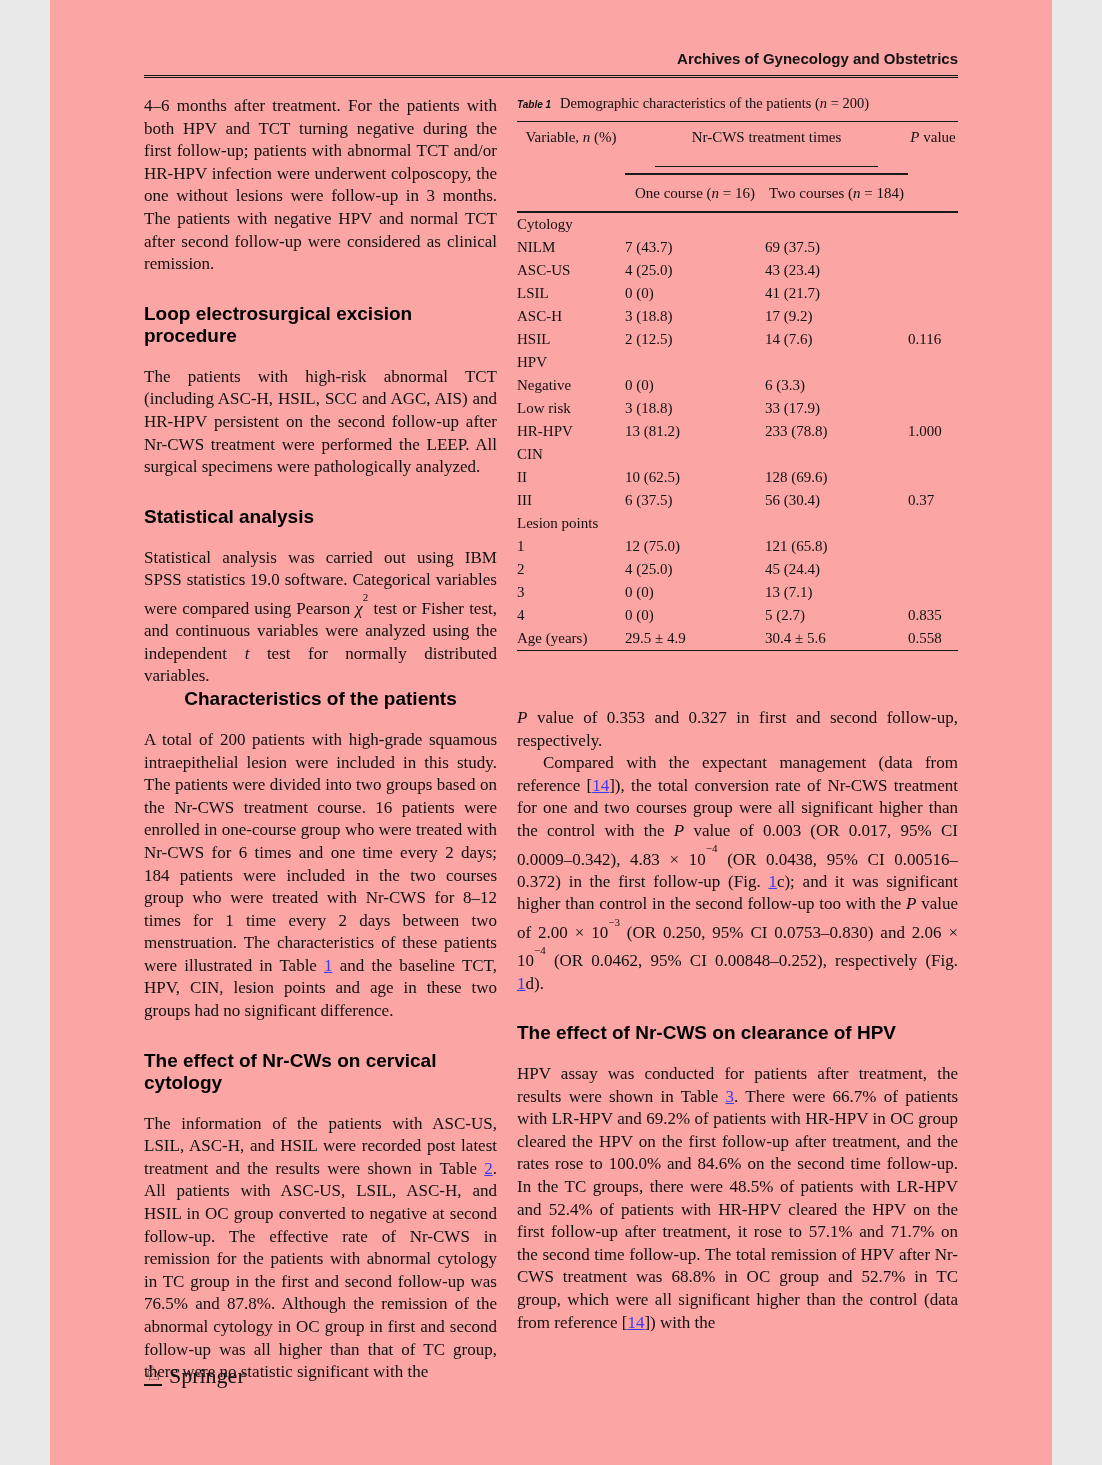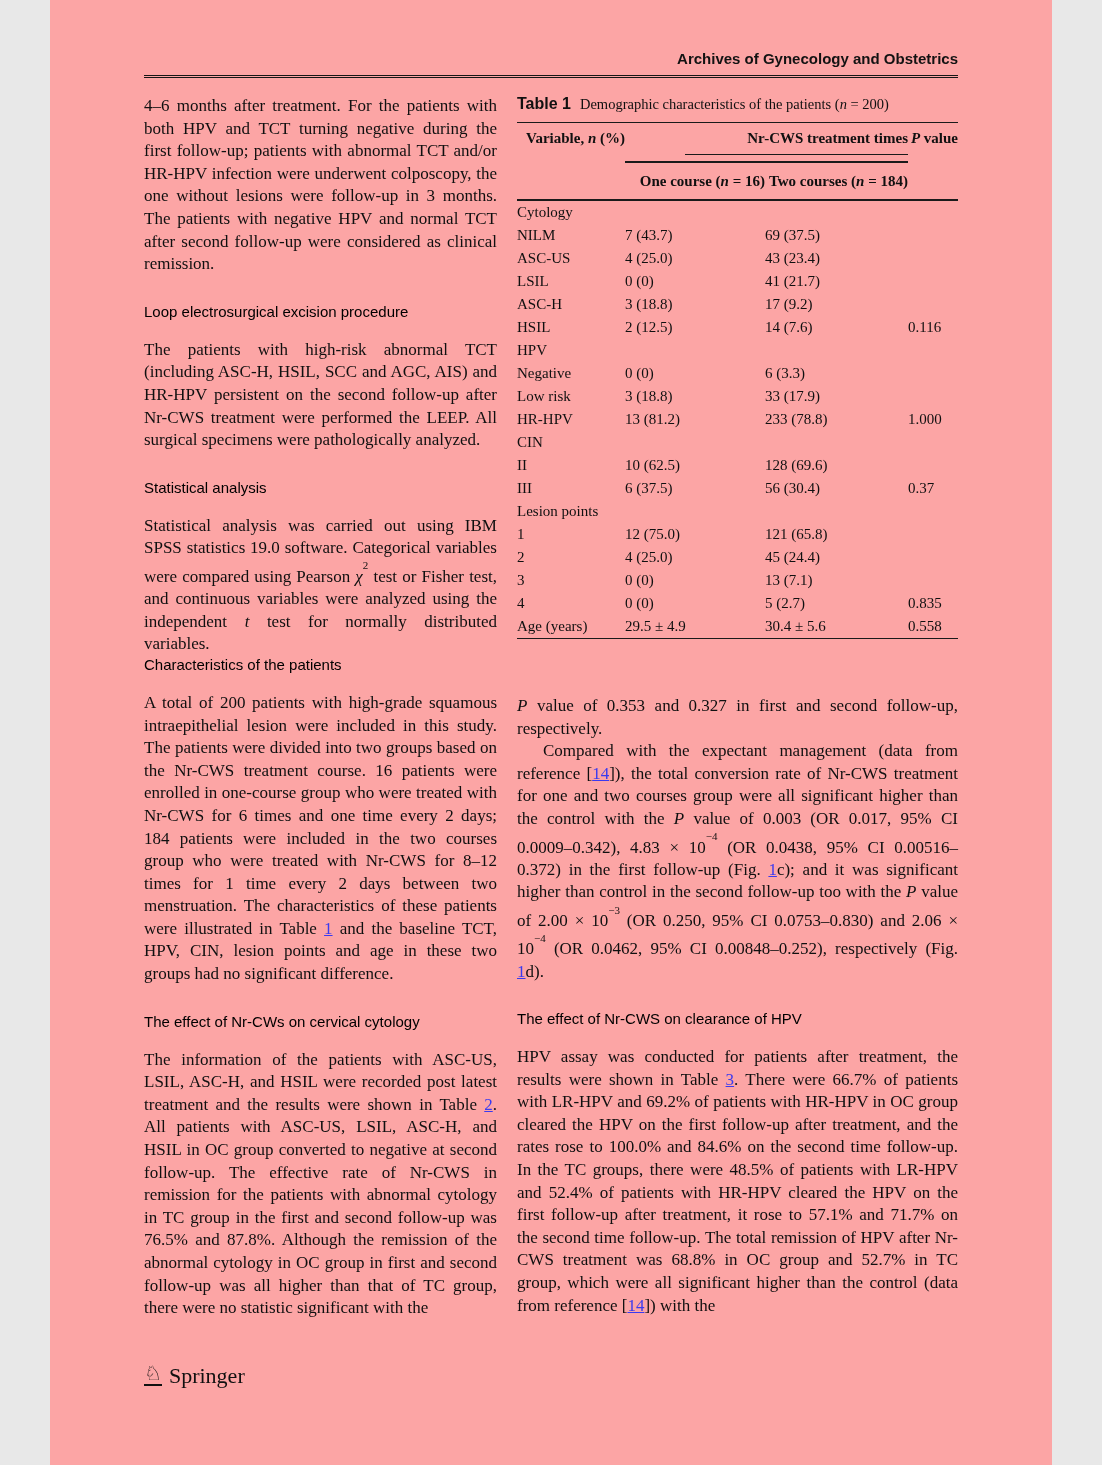--- a/index.html
+++ b/index.html
@@ -39,62 +39,63 @@
   p.indent{text-indent:26px;}
   h2.results{
     font-family:"Liberation Sans", sans-serif;
     font-weight:700;
     font-size:23px;
     margin:38px 0 26px 0;
     color:#000;
   }
   h3.sub{
     font-family:"Liberation Sans", sans-serif;
-    font-weight:400;
-    font-size:15px;
+    font-weight:700;
+    font-size:19px;
     margin:27px 0 19px 0;
     color:#000;
   }
-  h3.first{margin-top:0;}
+  h3.first{margin-top:0;text-align:center;}
   .seg-i{font-style:italic;}
   .seg-sup{font-size:11px;position:relative;top:-5.5px;letter-spacing:0;}
   .seg-link{color:#3a3af0;text-decoration:underline;}
   
   .table-block{margin:0 0 56px 0;width:441px;}
   .tcaption{
     white-space:nowrap;
     font-size:14.5px;
     margin-bottom:9px;
   }
   .tcaption .cap-label{
     font-family:"Liberation Sans", sans-serif;
     font-weight:700;
-    font-size:16px;
+    font-size:10px;
     margin-right:9px;
+    font-style:italic;
   }
   table.t1{
     border-collapse:collapse;
     width:100%;
     border-top:1.6px solid #1a1a1a;
     border-bottom:1.6px solid #1a1a1a;
     font-size:15px;
   }
   table.t1 th{
-    font-weight:700;
-    text-align:right;
+    font-weight:400;
+    text-align:center;
     vertical-align:top;
     border-bottom:2.2px solid #1a1a1a;
     line-height:19px;
     padding:6px 0 6px 0;
   }
   .group-inner{
     display:inline-block;
     width:223px;
     border-bottom:1.3px solid #1a1a1a;
-    padding-bottom:6px;
+    padding-bottom:19px;
   }
   tr.hrow2 th{padding-top:9px;padding-bottom:8px;}
   table.t1 td{
     padding:2px 0;
     line-height:19px;
     vertical-align:top;
   }
   td.ind{padding-left:13px;}
   
   .footer{

